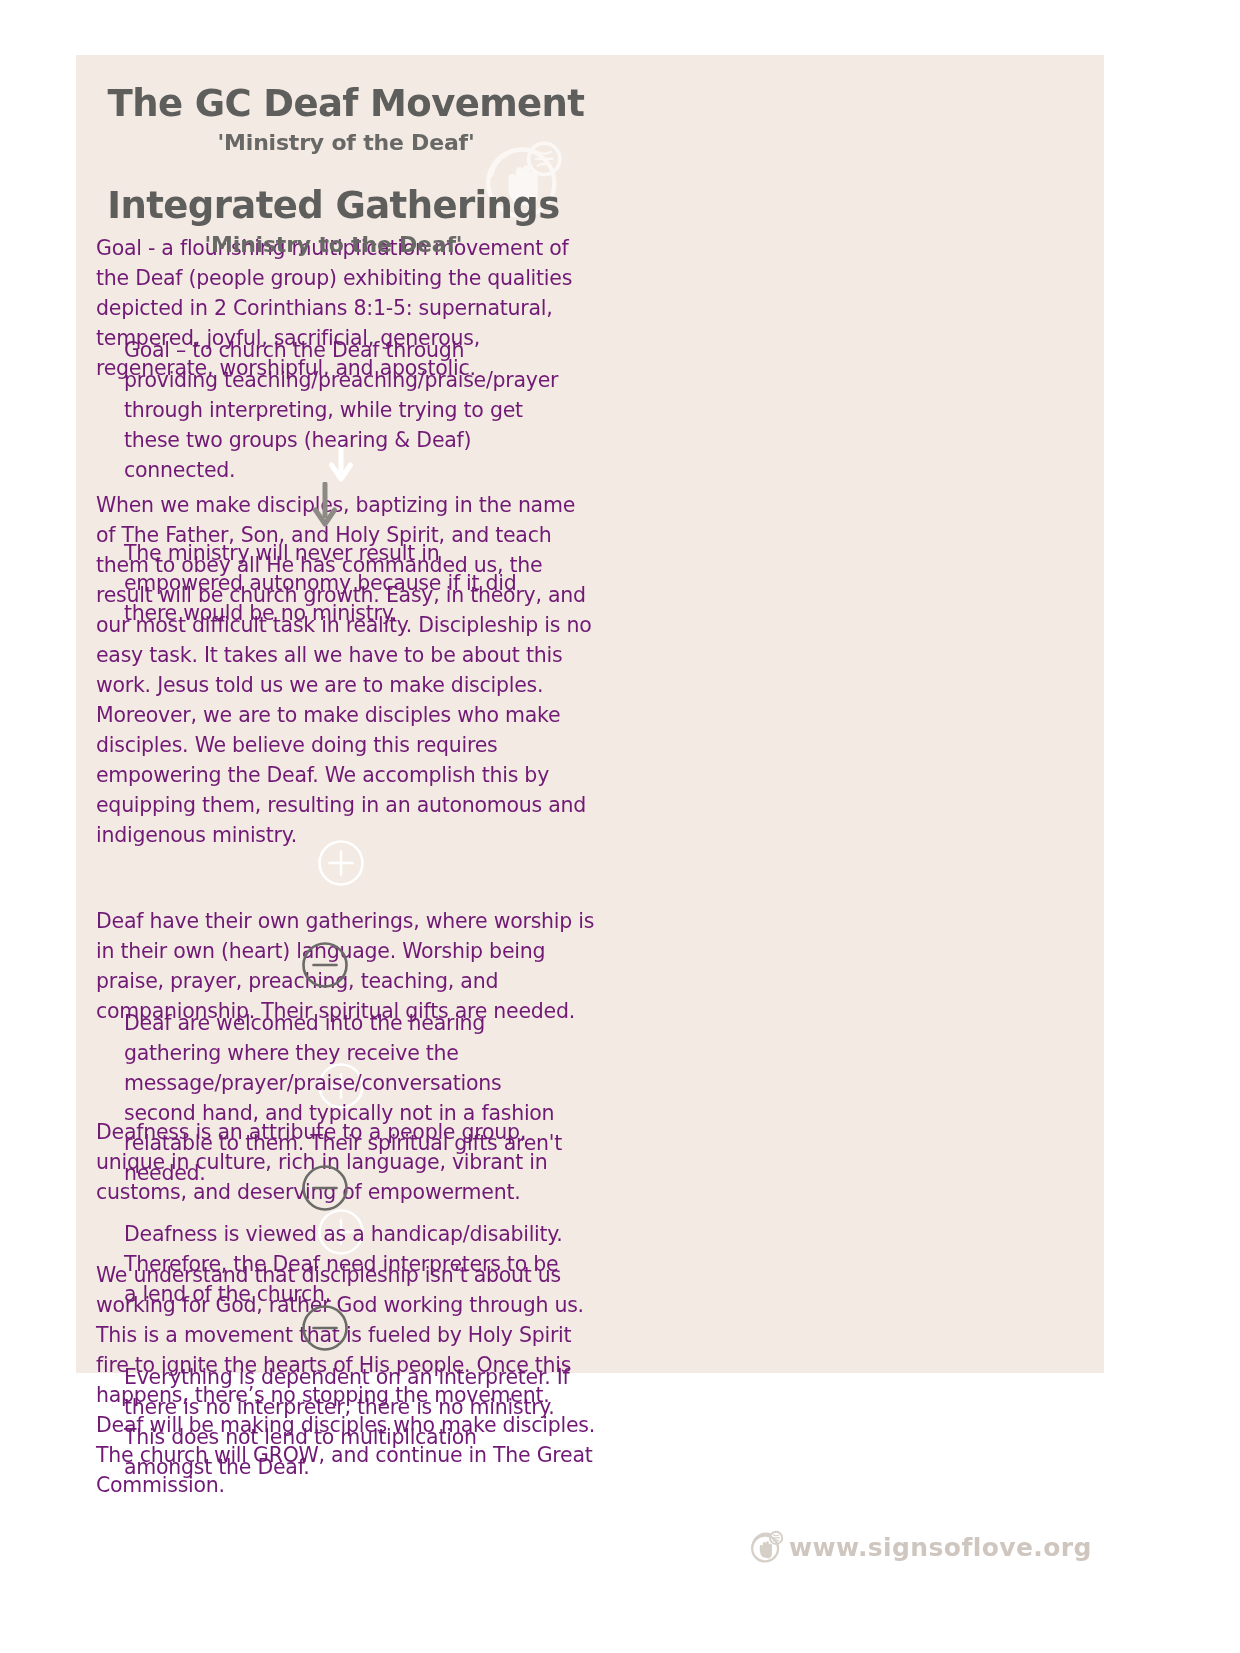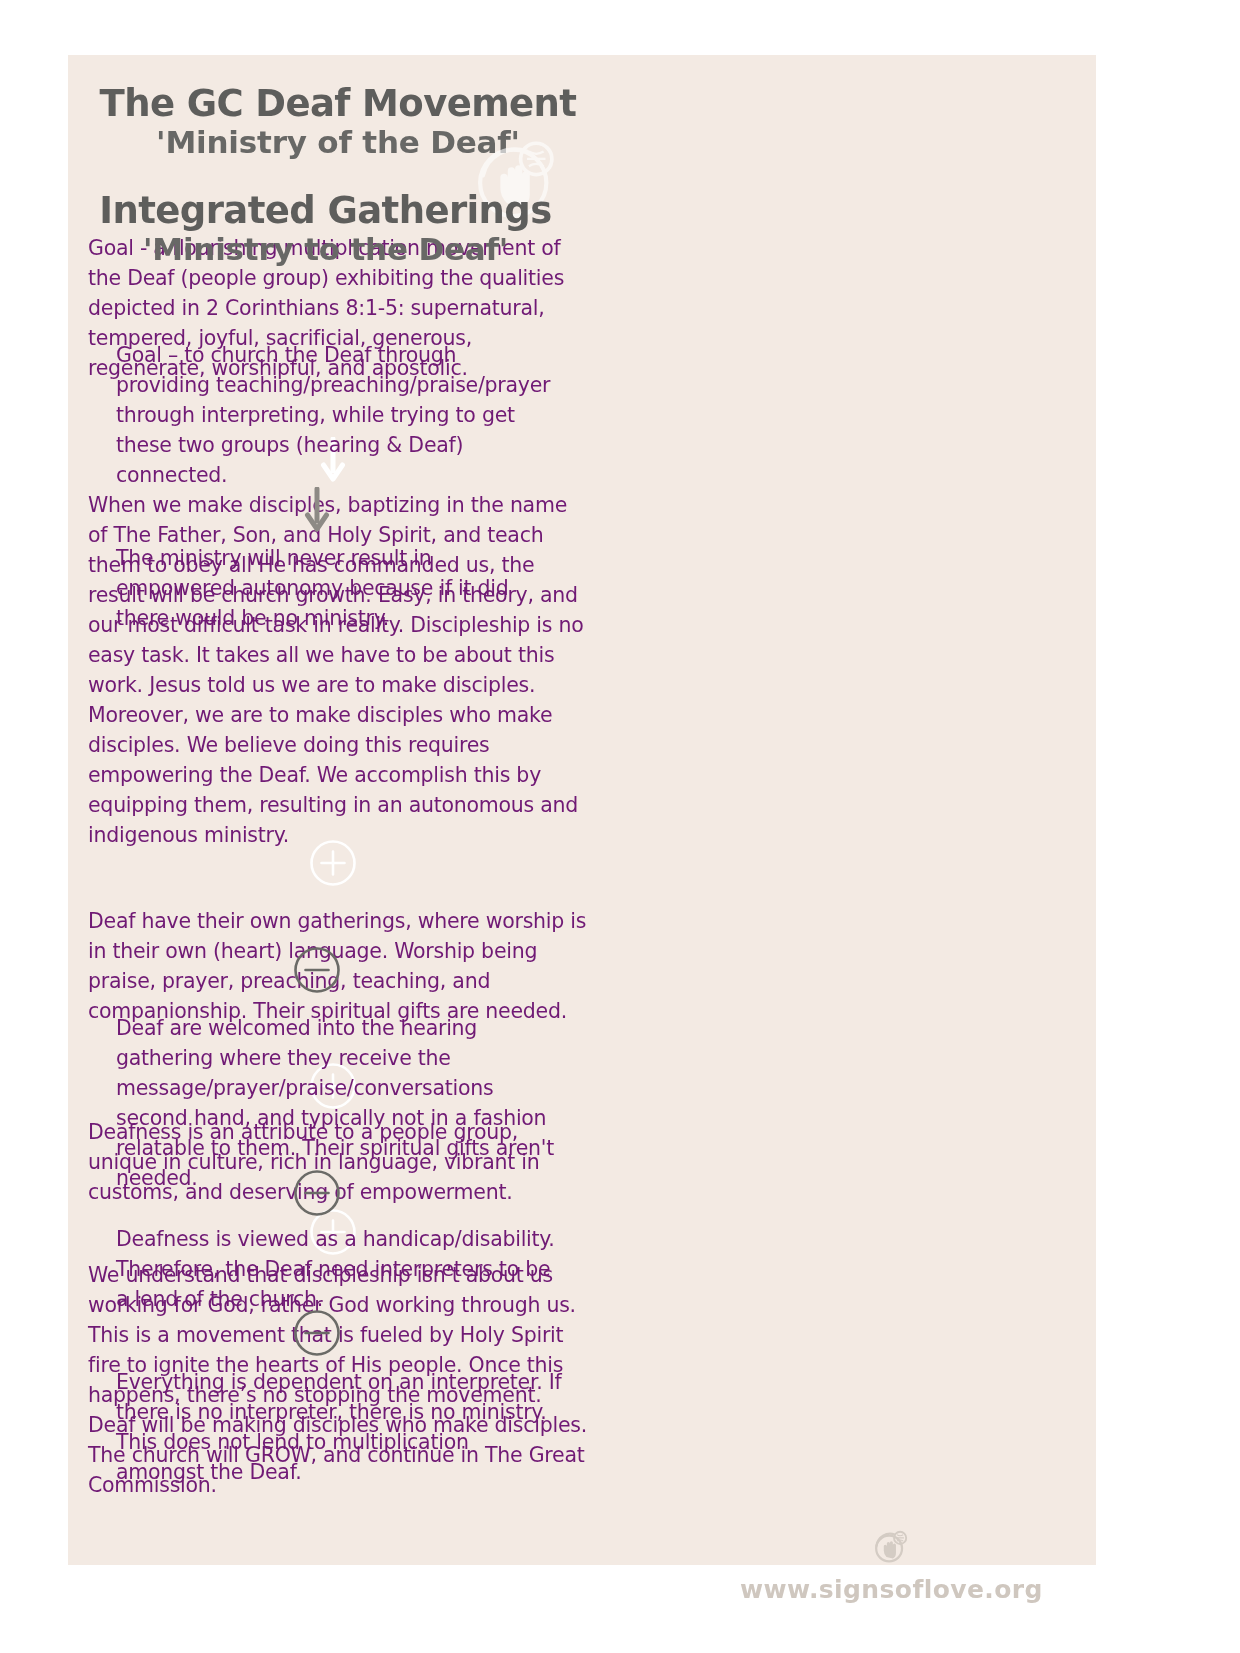--- a/index.html
+++ b/index.html
@@ -10,24 +10,24 @@
   body {
     width: 1240px;
     height: 1653px;
     font-family: "DejaVu Sans", sans-serif;
     position: relative;
     overflow: hidden;
   }
 
   .page {
     position: absolute;
-    left: 68px;
+    left: 76px;
     top: 55px;
     width: 1028px;
-    height: 1510px;
+    height: 1318px;
     background: #f3eae3;
   }
 
   .col {
     position: relative;
     box-sizing: border-box;
   }
   .col-left  { width: 530px; padding: 0 0 0 10px; }
   .col-right { width: 498px; padding: 0 0 0 17px; }
 
@@ -42,24 +42,25 @@
     font-weight: bold;
     font-size: 37px;
     letter-spacing: -0.6px;
     color: #5e5e5c;
     line-height: 1.12;
     white-space: nowrap;
   }
   .subtitle {
     font-family: "DejaVu Sans", sans-serif;
     font-weight: bold;
-    font-size: 31px;
+    font-size: 22px;
     letter-spacing: -0.2px;
     color: #686866;
     line-height: 1.2;
+    margin-top: 6px;
     white-space: nowrap;
   }
 
   
   .watermark {
     position: absolute;
     left: 402px;
     top: 80px;
     width: 92px;
     height: 92px;
@@ -92,22 +93,21 @@
   .col-right .badge-wrap { padding-right: 232px; }
   .badge { display: inline-block; }
 
   
   .footer {
     position: absolute;
     left: 672px;
     top: 1473px;
     display: flex;
     align-items: center;
-    gap: 9px;
-    flex-direction: column;
+    gap: 3px;
   }
   .footer-url {
     font-family: "DejaVu Sans", sans-serif;
     font-weight: bold;
     font-size: 25px;
     letter-spacing: 0.4px;
     color: #cfc7bf;
   }
   .footer-logo { width: 38px; height: 38px; opacity: 0.85; }
 

